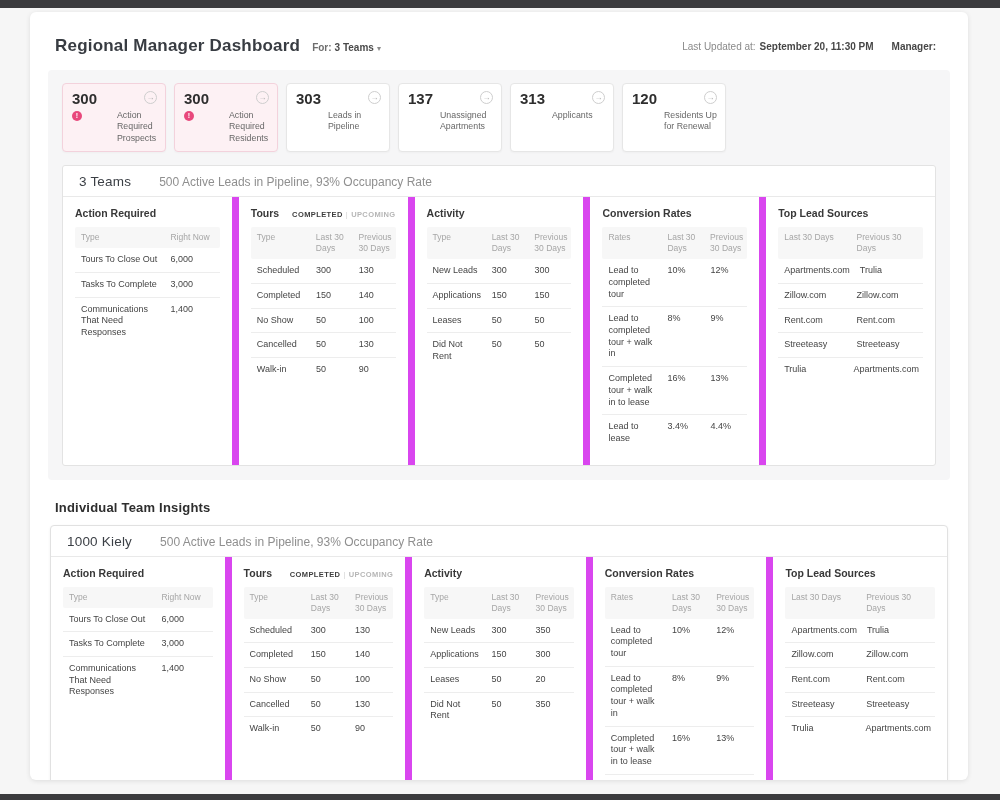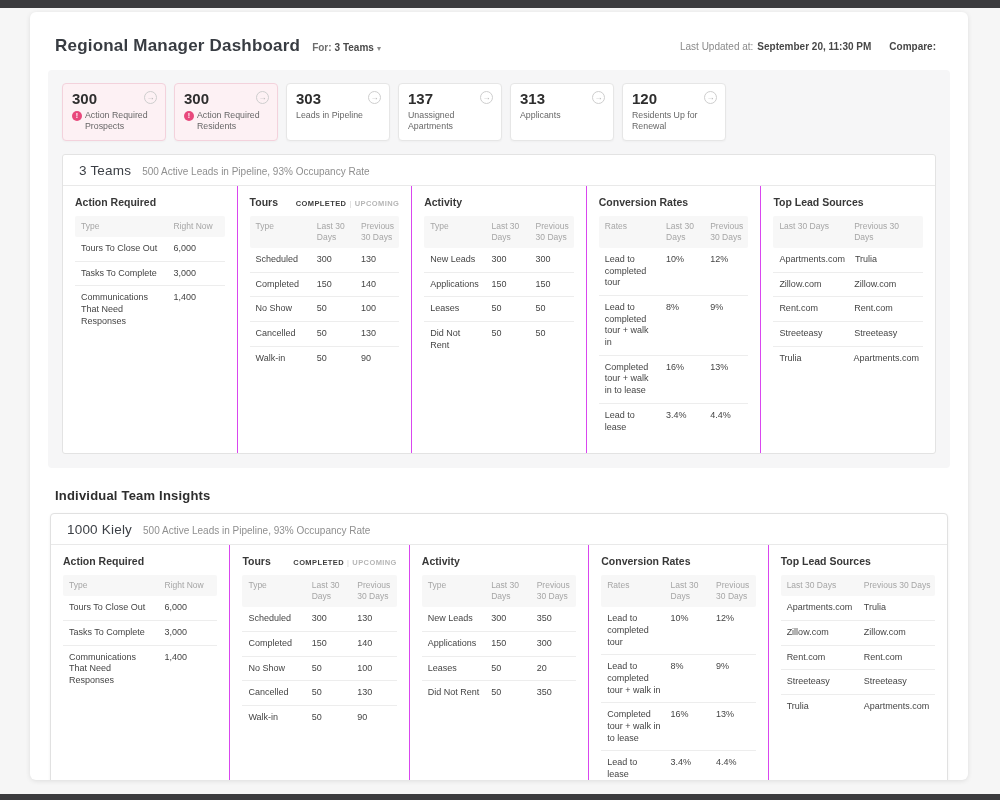--- a/index.html
+++ b/index.html
@@ -63,33 +63,33 @@
     width:13px; height:13px; border:1px solid #cecece; border-radius:50%;
     color:#b2b2b2; font-size:8px; line-height:11px; text-align:center;
     display:inline-block; flex-shrink:0; cursor:pointer;
   }
   .kpi-label-row { display:flex; align-items:flex-start; gap:3px; margin-top:4px; }
   .kpi-alert {
     width:10px; height:10px; background:#e8487c; color:#fff; border-radius:50%;
     font-size:7px; font-weight:700; line-height:10px; text-align:center;
     flex-shrink:0; margin-top:1px;
   }
-  .kpi-label { font-size:8.8px; color:#676767; line-height:1.3; }
+  .kpi-label { font-size:8.8px; color:#676767; line-height:1.3;margin-left:32px; }
 
   
   .section-card { background:#fff; border:1px solid #e3e3e3; border-radius:3px; margin-top:13px; }
   .section-header {
     display:flex; align-items:baseline; padding:8px 16px 7px 16px;
     border-bottom:1px solid #e9e9e9;
   }
   .section-name { font-size:13.5px; color:#3b3f45; letter-spacing:0.2px; }
-  .section-subtitle { font-size:10px; color:#8f8f8f; margin-left:11px; }
+  .section-subtitle { font-size:12px; color:#8f8f8f; margin-left:28px; }
 
   .columns { display:flex; align-items:stretch; }
-  .col { flex:1; padding:10px 12px 14px 12px; border-right:1px solid #d946ef; min-width:0; }
+  .col { flex:1; padding:10px 12px 14px 12px; border-right:7px solid #d946ef; min-width:0; }
   .col:last-child { border-right:none; }
   .col-head { display:flex; justify-content:space-between; align-items:baseline; margin-bottom:7px; min-height:13px; }
   .col-title { font-size:10.5px; font-weight:700; color:#383838; }
   .toggle { font-size:7.5px; letter-spacing:0.4px; white-space:nowrap; }
   .tog-active { color:#3e3e3e; font-weight:700; cursor:pointer; }
   .tog-sep { color:#d2d2d2; margin:0 3px; }
   .tog-inactive { color:#b6b6b6; font-weight:700; cursor:pointer; }
 
   .thead { display:flex; background:#f7f7f7; padding:5px 0; border-radius:2px; }
   .th { font-size:8.5px; color:#a6a6a6; padding:0 4px 0 6px; line-height:1.3; }
@@ -114,21 +114,21 @@
   <div class="page-header">
     <div class="ph-left">
       <h1 class="page-title">Regional Manager Dashboard</h1>
       <div class="for-selector">
         <span class="for-label">For:</span><span class="for-value">3 Teams</span><span class="chev">▾</span>
       </div>
     </div>
     <div class="ph-right">
       <span class="lu-label">Last Updated at:</span>
       <span class="lu-value">September 20, 11:30 PM</span>
-      <span class="cmp-label">Compare:</span>
+      <span class="cmp-label">Manager:</span>
     </div>
   </div>
 
   <div class="summary-panel">
     <div class="kpi-row">
   <div class="kpi-card alert">
     <div class="kpi-top">
       <span class="kpi-value">300</span>
       <span class="kpi-arrow">→</span>
     </div>

